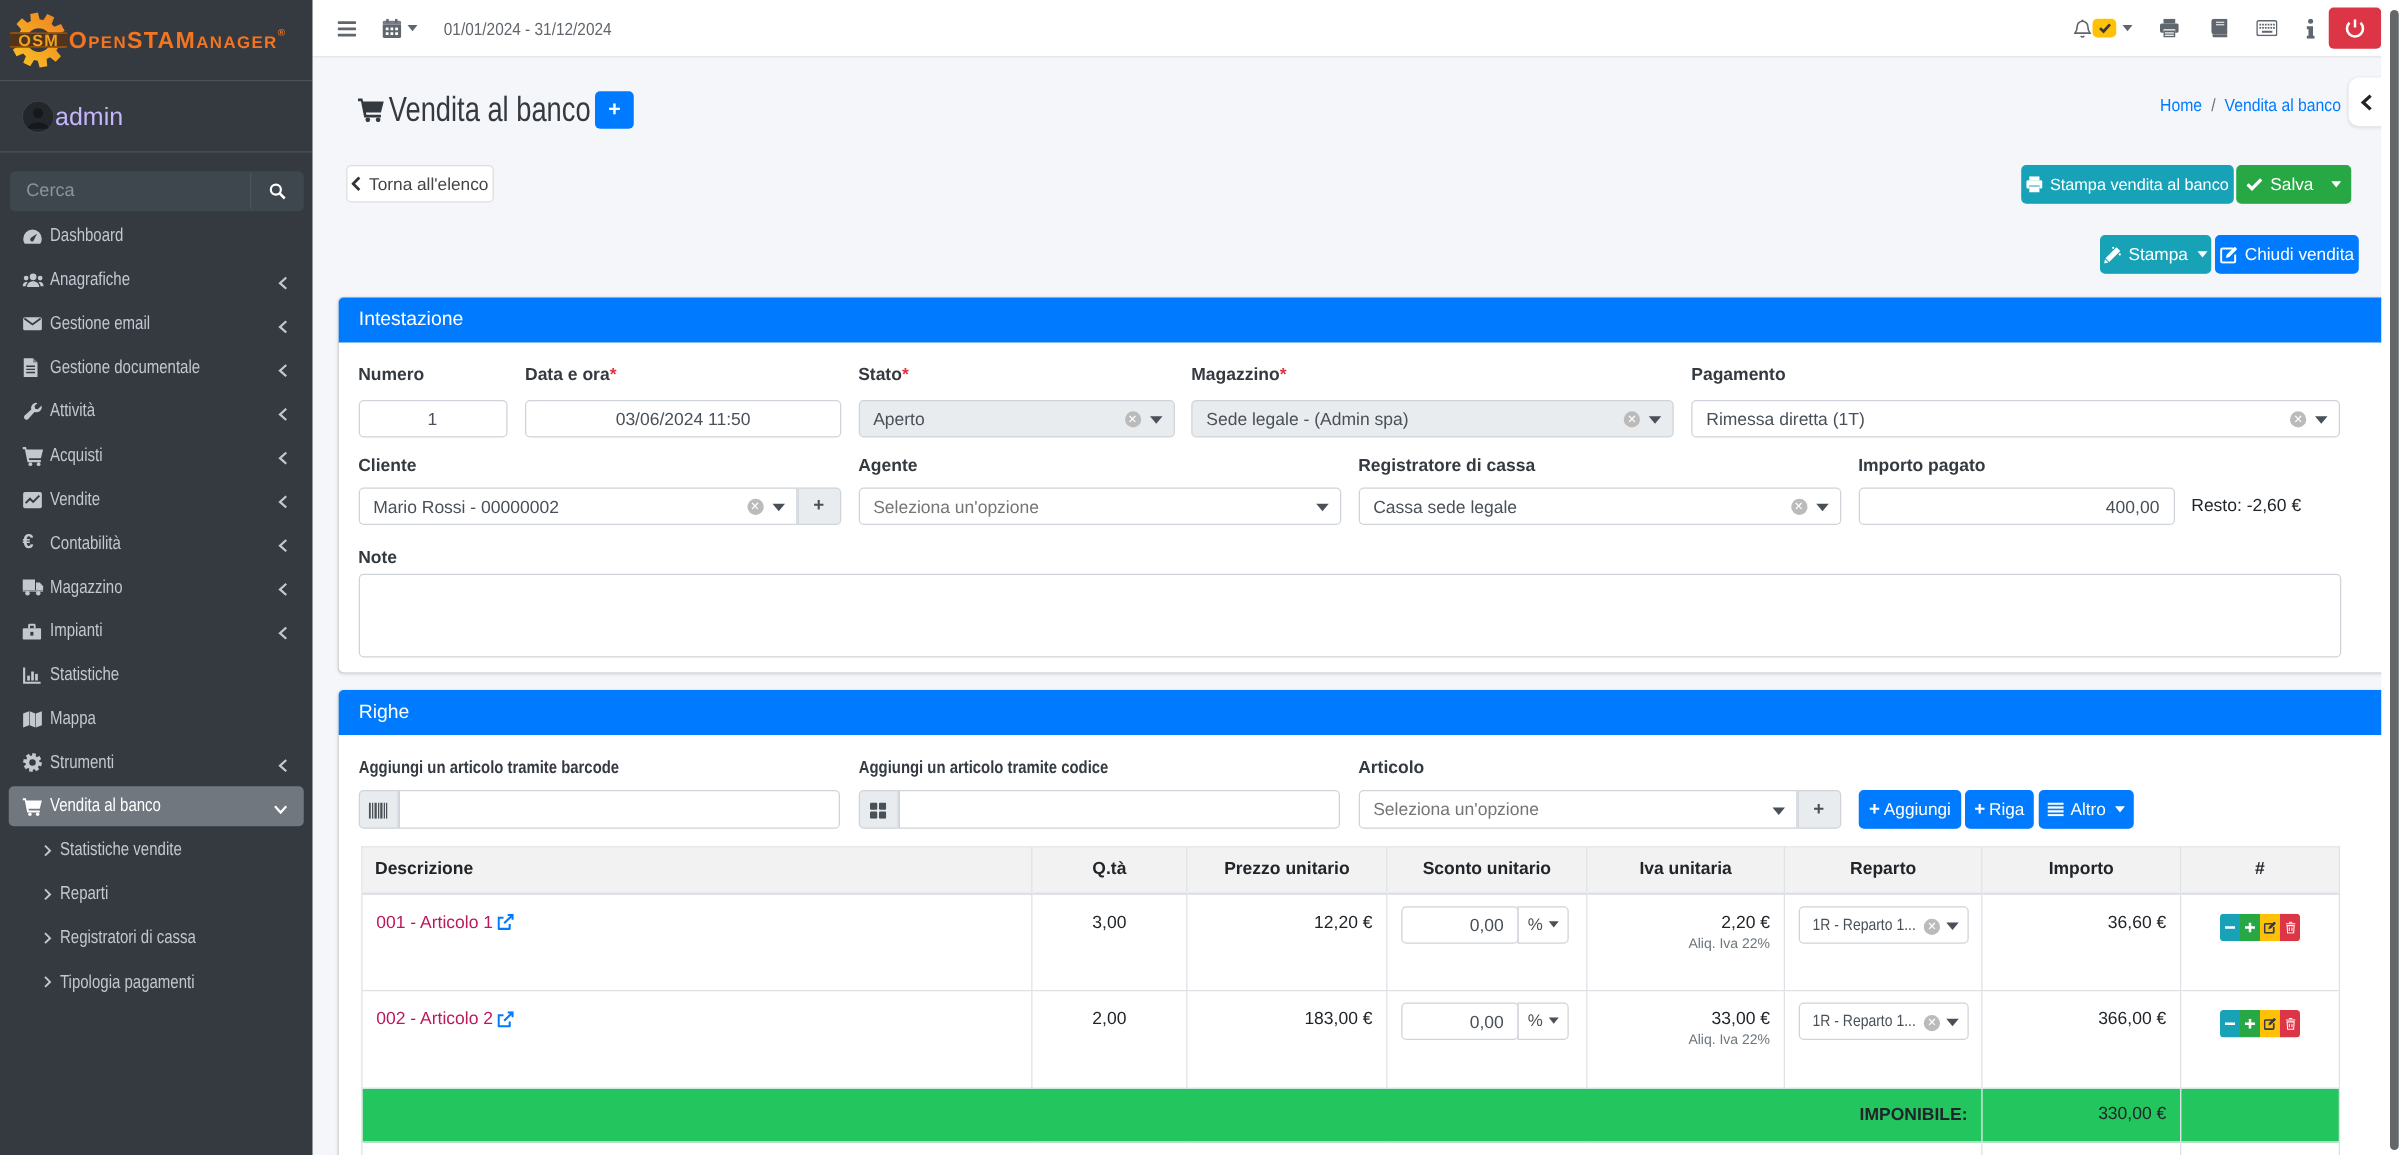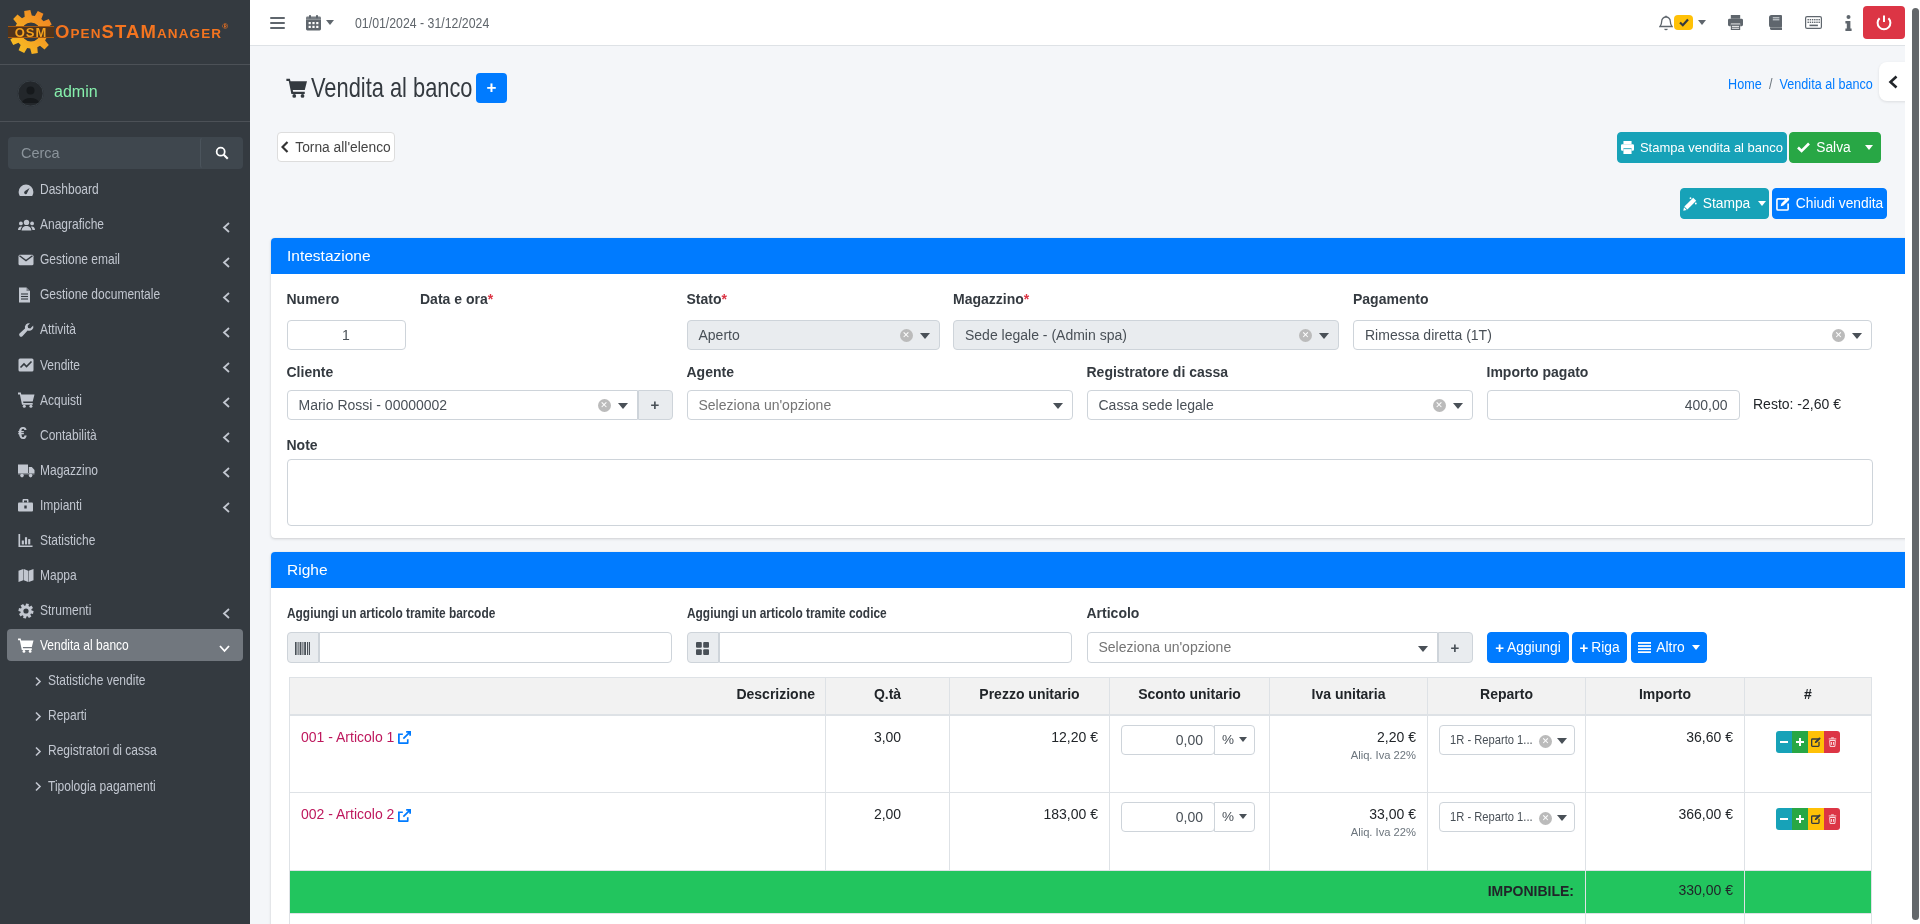--- a/index.html
+++ b/index.html
@@ -9,21 +9,21 @@
 .abs{position:absolute}
 svg{display:inline-block;vertical-align:middle}
 
 #sidebar{position:absolute;left:0;top:0;width:250px;height:924px;background:#343a40;z-index:10}
 #brand{height:65px;border-bottom:1px solid rgba(255,255,255,.12);position:relative}
 #brandtxt{position:absolute;left:55px;top:21px;color:#f4741f;font-weight:bold;letter-spacing:1.1px;white-space:nowrap}
 #brandtxt .b{font-size:18.5px}
 #brandtxt .s{font-size:13.5px}
 #brandtxt .r{font-size:8px;vertical-align:9px}
 #userpanel{position:absolute;top:65px;left:0;right:0;height:57px;border-bottom:1px solid rgba(255,255,255,.12)}
-#userpanel .name{position:absolute;left:54px;top:84px;color:#86efac;font-size:16px}
+#userpanel .name{position:absolute;left:44px;top:84px;color:#c4b5fd;font-size:20px}
 #search{position:absolute;top:137px;left:8px;width:235px;height:32px;background:#3f474e;border-radius:4px}
 #search .ph{position:absolute;left:13px;top:8px;color:#8b949b;font-size:14.5px}
 #search .btn{position:absolute;right:0;top:0;width:43px;height:32px;border-left:1px solid #4b545c;text-align:center;line-height:30px}
 #nav{position:absolute;top:171px;left:0;width:250px}
 .ni{height:35.1px;display:flex;align-items:center;padding:0 10px 0 18px;color:#c2c7d0;font-size:15px;position:relative}
 .ni .t{display:inline-block;transform:scaleX(.8);transform-origin:0 50%;white-space:nowrap}
 .ni .ic{width:22px;flex:0 0 22px;text-align:left}
 .ni .chev{position:absolute;right:19px;top:11px}
 .ni.active{background:#71777e;border-radius:4px;margin:1.5px 7px;height:32px;color:#fff;padding-left:11px}
 .sub{padding-left:34px}
@@ -53,21 +53,21 @@
 .sel{padding-right:44px;position:absolute;height:30px;background:#fff;border:1px solid #ced4da;border-radius:4px;font-size:14px;color:#495057;line-height:28px;padding-left:11px}
 .sel.dis{background:#e9ecef}
 .sel .x{position:absolute;right:26px;top:8px;width:13px;height:13px;border-radius:50%;background:#bbb;color:#fff;font-size:9px;line-height:13px;text-align:center}
 .sel .c{position:absolute;right:9px;top:12px;width:0;height:0;border-left:5px solid transparent;border-right:5px solid transparent;border-top:6px solid #495057}
 .sel .ph2{color:#757575}
 .addon{position:absolute;height:30px;background:#e9ecef;border:1px solid #ced4da;font-size:15px;color:#495057;text-align:center}
 
 table#rtab{border-collapse:collapse;table-layout:fixed;width:1582px;position:absolute;left:18px;top:125px;font-size:14px}
 #rtab th,#rtab td{border:1px solid #dee2e6;padding:8px 11px;vertical-align:top}
 #rtab thead th{background:#f2f2f2;font-weight:bold;text-align:center;padding:8px 10px;border-bottom:2px solid #dee2e6}
-#rtab thead th:first-child{text-align:right}
+#rtab thead th:first-child{text-align:left}
 #rtab a{color:#be185d;text-decoration:none}
 #rtab .gray{background:#22c55e}
 .abg{display:inline-flex;border-radius:3px;overflow:hidden;vertical-align:top}
 .ab{width:16px;height:22px;display:inline-flex;align-items:center;justify-content:center}
 </style>
 </head>
 <body>
 <div id="sidebar">
   <div id="brand">
     <svg class="abs" style="left:8px;top:9px" width="46" height="46" viewBox="0 0 46 46">
@@ -152,36 +152,36 @@
     <div class="ni">
         <span class="ic"><svg width="16" height="16" viewBox="0 0 16 16" fill="currentColor">
             <path d="M15.2 3.4a4.2 4.2 0 0 1-5.6 5.1l-5.2 5.8a2 2 0 0 1-2.9-2.7L7 6.6A4.2 4.2 0 0 1 12 1.3L9.6 3.7l.5 2.2 2.2.5z"></path>
           </svg></span>
         <span class="t">Attività</span>
         <span class="chev"><svg width="9" height="13" viewBox="0 0 9 13">
             <polyline points="7,2 2,6.5 7,11" fill="none" stroke="currentColor" stroke-width="1.8"></polyline>
           </svg></span>
       </div>
     <div class="ni">
-        <span class="ic"><svg width="16" height="16" viewBox="0 0 16 16" fill="currentColor">
-            <rect x=".5" y="1.5" width="15" height="13" rx="1.5"></rect>
-            <polyline points="2.5,10.5 6,7 8.5,9.5 13.5,4.5" fill="none" stroke="#343a40" stroke-width="1.6"></polyline>
-          </svg></span>
-        <span class="t">Vendite</span>
-        <span class="chev"><svg width="9" height="13" viewBox="0 0 9 13">
-            <polyline points="7,2 2,6.5 7,11" fill="none" stroke="currentColor" stroke-width="1.8"></polyline>
-          </svg></span>
-      </div>
-    <div class="ni">
         <span class="ic"><svg width="17" height="16" viewBox="0 0 17 16" fill="currentColor">
             <path d="M0 .6h2.8l.5 2h13.2l-1.8 7H5.1l.3 1.4h9.3v1.8H4L1.9 2.4H0z"></path>
             <circle cx="6.3" cy="14.3" r="1.5"></circle>
             <circle cx="12.9" cy="14.3" r="1.5"></circle>
           </svg></span>
         <span class="t">Acquisti</span>
+        <span class="chev"><svg width="9" height="13" viewBox="0 0 9 13">
+            <polyline points="7,2 2,6.5 7,11" fill="none" stroke="currentColor" stroke-width="1.8"></polyline>
+          </svg></span>
+      </div>
+    <div class="ni">
+        <span class="ic"><svg width="16" height="16" viewBox="0 0 16 16" fill="currentColor">
+            <rect x=".5" y="1.5" width="15" height="13" rx="1.5"></rect>
+            <polyline points="2.5,10.5 6,7 8.5,9.5 13.5,4.5" fill="none" stroke="#343a40" stroke-width="1.6"></polyline>
+          </svg></span>
+        <span class="t">Vendite</span>
         <span class="chev"><svg width="9" height="13" viewBox="0 0 9 13">
             <polyline points="7,2 2,6.5 7,11" fill="none" stroke="currentColor" stroke-width="1.8"></polyline>
           </svg></span>
       </div>
     <div class="ni">
         <span class="ic" style="font-size:16px;font-weight:bold">€</span>
         <span class="t">Contabilità</span>
         <span class="chev"><svg width="9" height="13" viewBox="0 0 9 13">
             <polyline points="7,2 2,6.5 7,11" fill="none" stroke="currentColor" stroke-width="1.8"></polyline>
           </svg></span>
@@ -402,20 +402,21 @@
       </svg>Chiudi vendita</div>
 
   <div class="card" style="top:192px;height:300px">
     <div class="card-header">Intestazione</div>
     <div class="lbl" style="left:15.5px;top:53px">Numero</div>
     <div class="lbl" style="left:149px;top:53px">Data e ora<span class="req">*</span></div>
     <div class="lbl" style="left:415.5px;top:53px">Stato<span class="req">*</span></div>
     <div class="lbl" style="left:682px;top:53px">Magazzino<span class="req">*</span></div>
     <div class="lbl" style="left:1082px;top:53px">Pagamento</div>
     <div class="fc" style="left:15.5px;top:82px;width:119px;text-align:center">1</div>
+    <div class="fc" style="left:149px;top:82px;width:253px;text-align:center">03/06/2024 11:50</div>
     <div class="sel dis" style="left:415.5px;top:82px;width:253px">Aperto<span class="x">✕</span><span class="c"></span></div>
     <div class="sel dis" style="left:682px;top:82px;width:386px">Sede legale - (Admin spa)<span class="x">✕</span><span class="c"></span></div>
     <div class="sel" style="left:1082px;top:82px;width:519px">Rimessa diretta (1T)<span class="x">✕</span><span class="c"></span></div>
 
     <div class="lbl" style="left:15.5px;top:126px">Cliente</div>
     <div class="lbl" style="left:415.5px;top:126px">Agente</div>
     <div class="lbl" style="left:815.5px;top:126px">Registratore di cassa</div>
     <div class="lbl" style="left:1215.5px;top:126px">Importo pagato</div>
     <div class="sel" style="left:15.5px;top:152px;width:351px;border-radius:4px 0 0 4px">Mario Rossi - 00000002<span class="x">✕</span><span class="c"></span></div>
     <div class="addon" style="left:366.5px;top:152px;width:35px;border-radius:0 4px 4px 0;font-weight:bold;line-height:28px">+</div>

